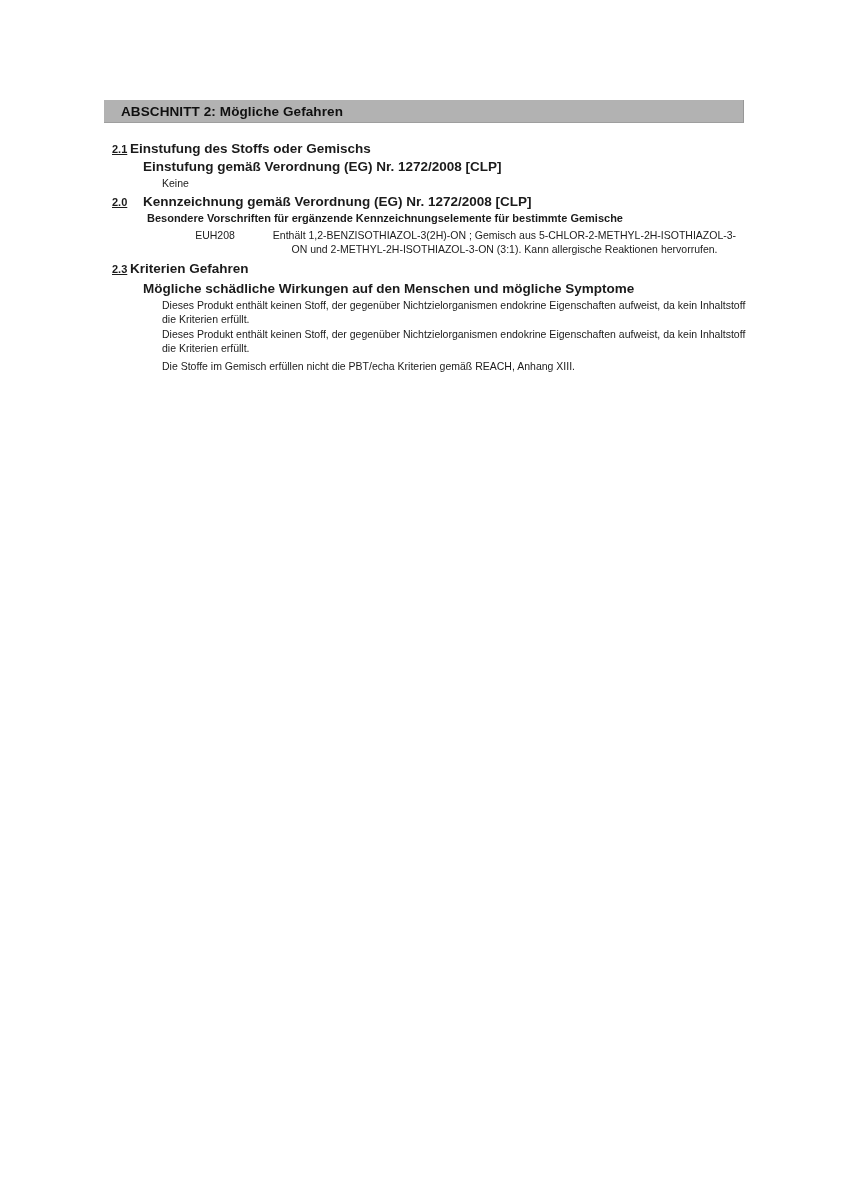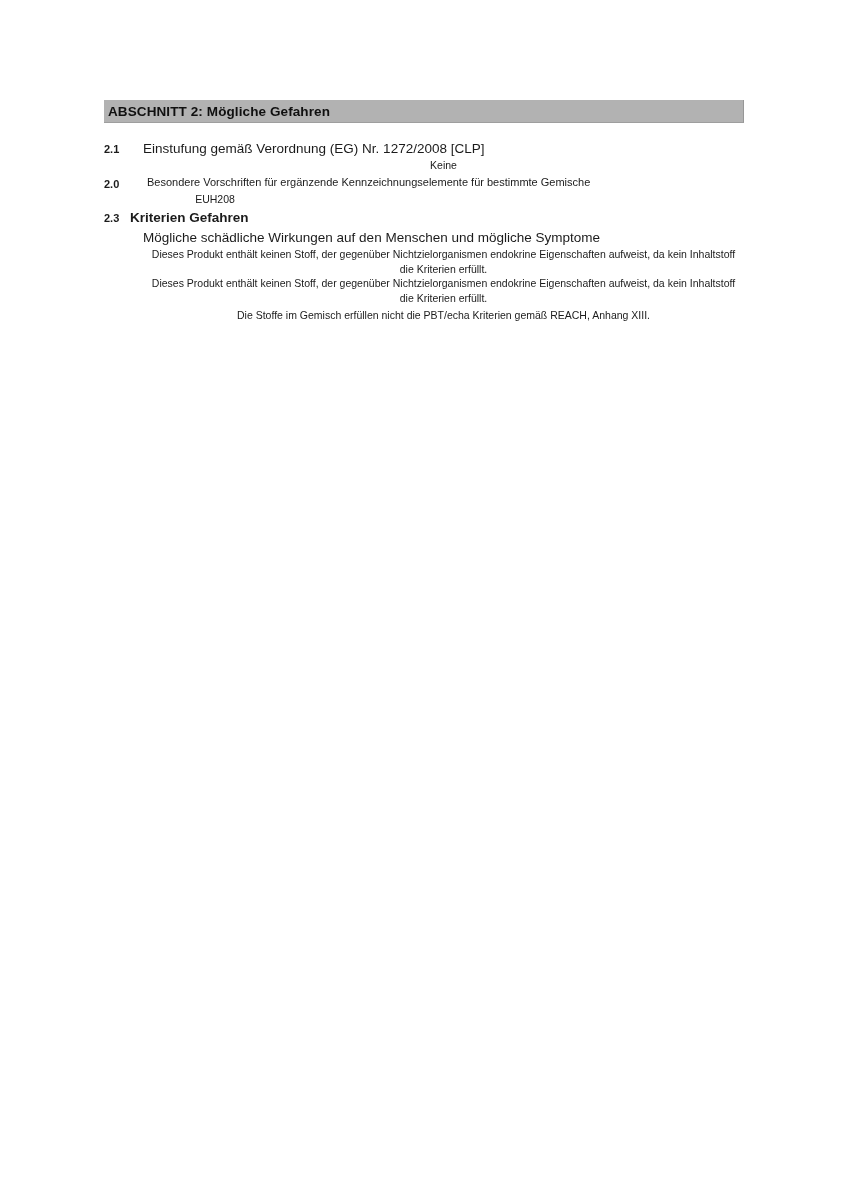--- a/index.html
+++ b/index.html
@@ -26,62 +26,62 @@
   
   .section-bar {
     box-sizing: border-box;
     width: 640px;
     height: 23px;
     background: #b2b2b2;
     border-right: 1px solid #979797;
     border-bottom: 1px solid #9e9e9e;
     display: flex;
     align-items: center;
-    padding-left: 4px;
+    padding-left: 17px;
   }
   .section-bar-title {
     font-size: 13.5px;
     font-weight: bold;
     color: #101010;
     letter-spacing: 0.1px;
   }
   
   .sec { position: relative; }
   .sec-num {
     position: absolute;
-    left: 0;
+    left: 8px;
     top: 3px;
     font-size: 11px;
     font-weight: bold;
+    text-decoration: underline;
   }
   .sec-body { margin-left: 26px; }
   .h1 {
     margin: 0;
     font-size: 13.5px;
     line-height: 18px;
     font-weight: bold;
   }
   .h2 {
     margin: 0 0 0 13px;
     font-size: 13.5px;
     line-height: 18px;
-    font-weight: normal;
+    font-weight: bold;
   }
   .h3 {
     margin: 0 0 0 17px;
     font-size: 11px;
     line-height: 15px;
-    font-weight: normal;
+    font-weight: bold;
   }
   .body-text {
-    margin: 0 0 0 20px;
+    margin: 0 0 0 32px;
     width: 587px;
     font-size: 10.5px;
     line-height: 14.5px;
-    text-align: center;
   }
   .euh-row {
     display: flex;
     margin-left: 28px;
     margin-top: 2px;
     text-align: center;
   }
   .euh-code {
     flex: none;
     width: 114px;
@@ -105,31 +105,34 @@
 <div class="page">
   <div class="content">
 
     <div class="section-bar">
       <span class="section-bar-title">ABSCHNITT 2: Mögliche Gefahren</span>
     </div>
 
     <div class="sec" id="sec-21">
       <span class="sec-num">2.1</span>
       <div class="sec-body">
+        <div class="h1">Einstufung des Stoffs oder Gemischs</div>
         <div class="h2">Einstufung gemäß Verordnung (EG) Nr. 1272/2008 [CLP]</div>
         <p class="body-text">Keine</p>
       </div>
     </div>
 
     <div class="sec" id="sec-22">
       <span class="sec-num">2.0</span>
       <div class="sec-body">
+        <div class="h2">Kennzeichnung gemäß Verordnung (EG) Nr. 1272/2008 [CLP]</div>
         <div class="h3">Besondere Vorschriften für ergänzende Kennzeichnungselemente für bestimmte Gemische</div>
         <div class="euh-row">
           <span class="euh-code">EUH208</span>
+          <span class="euh-text">Enthält 1,2-BENZISOTHIAZOL-3(2H)-ON ; Gemisch aus 5-CHLOR-2-METHYL-2H-ISOTHIAZOL-3-ON und 2-METHYL-2H-ISOTHIAZOL-3-ON (3:1). Kann allergische Reaktionen hervorrufen.</span>
         </div>
       </div>
     </div>
 
     <div class="sec" id="sec-23">
       <span class="sec-num">2.3</span>
       <div class="sec-body">
         <div class="h1">Kriterien Gefahren</div>
         <div class="h2 mt2">Mögliche schädliche Wirkungen auf den Menschen und mögliche Symptome</div>
         <p class="body-text">Dieses Produkt enthält keinen Stoff, der gegenüber Nichtzielorganismen endokrine Eigenschaften aufweist, da kein Inhaltstoff die Kriterien erfüllt.</p>

